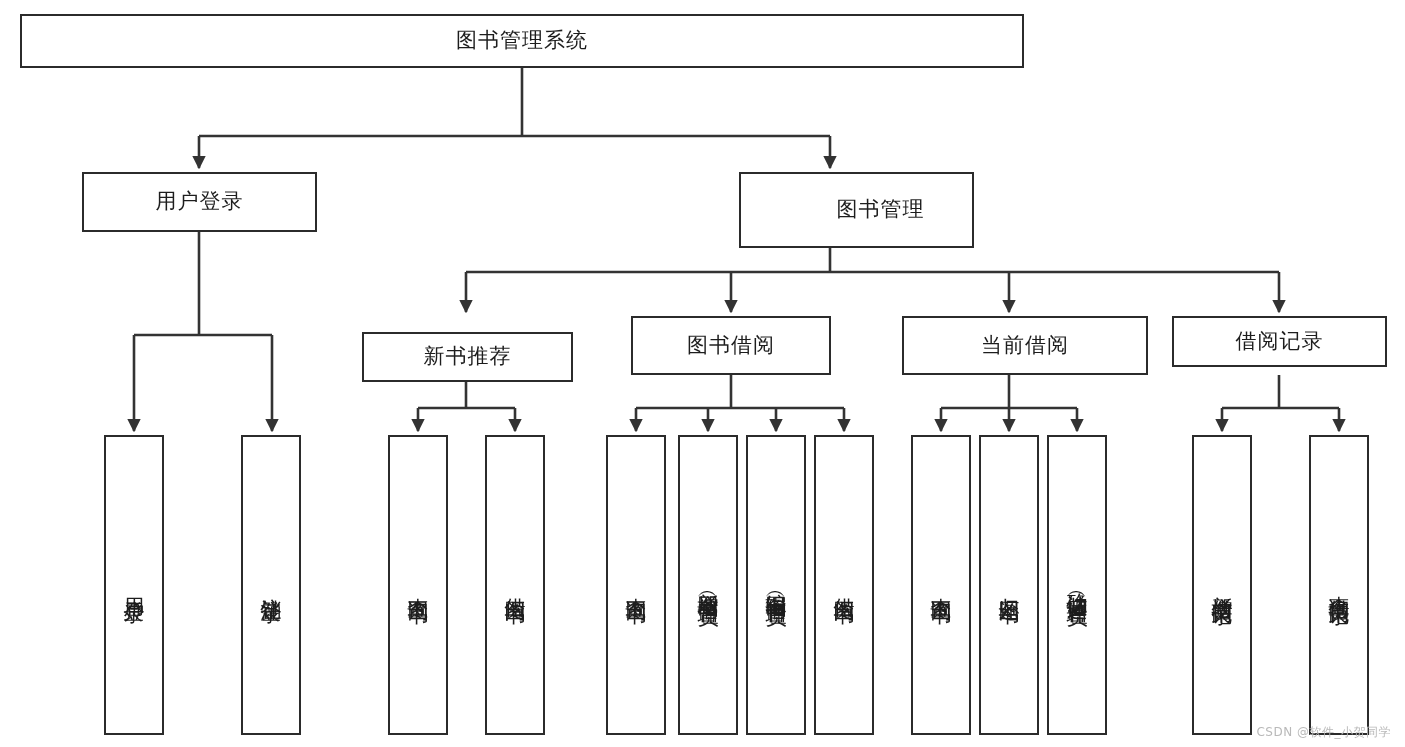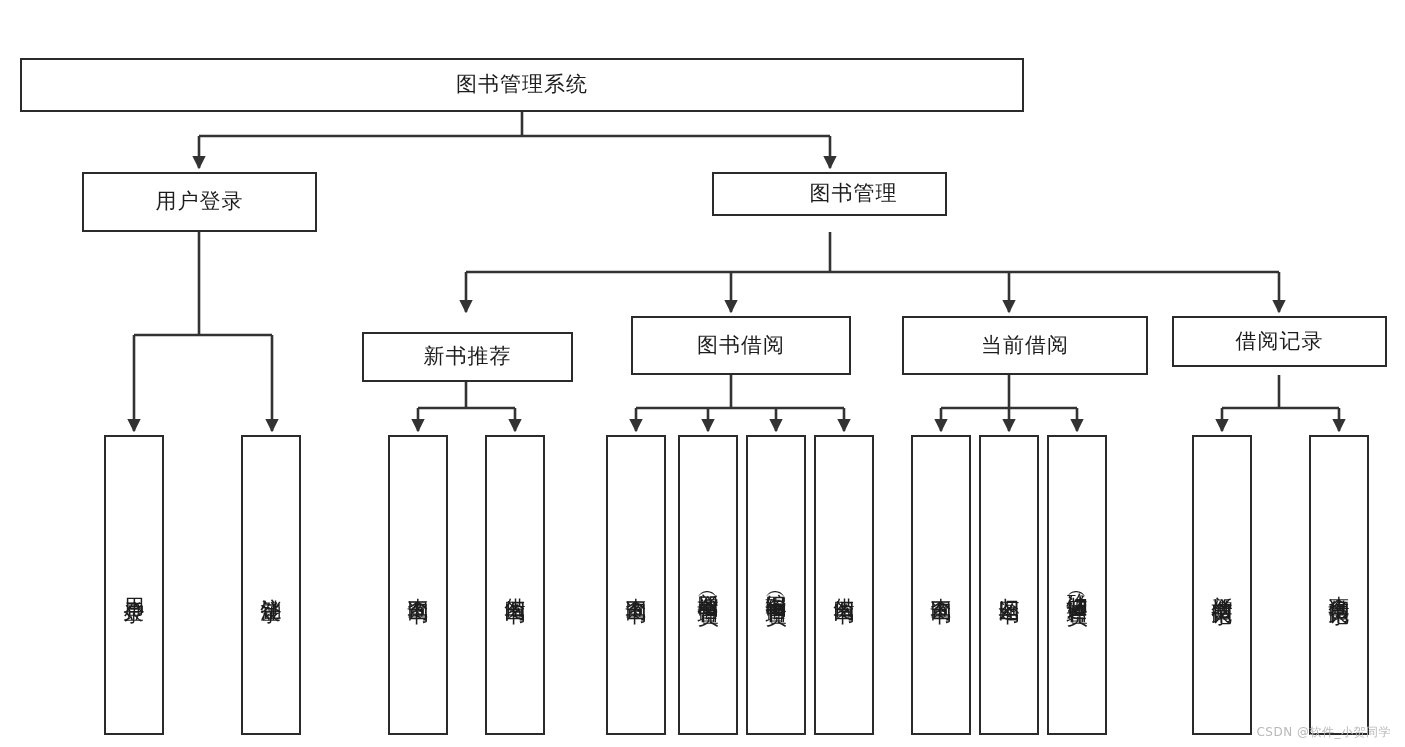--- a/index.html
+++ b/index.html
@@ -113,35 +113,35 @@
       <path d="M 1009,408 L 1009,431" marker-end="url(#arw)"></path>
       <path d="M 1077,408 L 1077,431" marker-end="url(#arw)"></path>
 
       <path d="M 1279,375 L 1279,408"></path>
       <path d="M 1222,408 L 1339,408"></path>
       <path d="M 1222,408 L 1222,431" marker-end="url(#arw)"></path>
       <path d="M 1339,408 L 1339,431" marker-end="url(#arw)"></path>
     </g>
   </svg>
 
-  <div class="node h" style="left:20px; top:14px; width:1004px; height:54px;margin-top:44px;">
+  <div class="node h" style="left:20px; top:14px; width:1004px; height:54px;">
     <span>图书管理系统</span>
   </div>
 
   <div class="node h" style="left:82px; top:172px; width:235px; height:60px;">
     <span>用户登录</span>
   </div>
-  <div class="node h" style="left:712px; top:172px; width:235px; height:44px;padding-left:48px;">
+  <div class="node h" style="left:739px; top:172px; width:235px; height:76px;padding-left:48px;">
     <span>图书管理</span>
   </div>
 
   <div class="node h" style="left:362px; top:332px; width:211px; height:50px;">
     <span>新书推荐</span>
   </div>
-  <div class="node h" style="left:631px; top:316px; width:220px; height:59px;">
+  <div class="node h" style="left:631px; top:316px; width:200px; height:59px;">
     <span>图书借阅</span>
   </div>
   <div class="node h" style="left:902px; top:316px; width:246px; height:59px;">
     <span>当前借阅</span>
   </div>
   <div class="node h" style="left:1172px; top:316px; width:215px; height:51px;">
     <span>借阅记录</span>
   </div>
 
   <div class="node v" style="left:104px; top:435px; width:60px; height:300px;">

